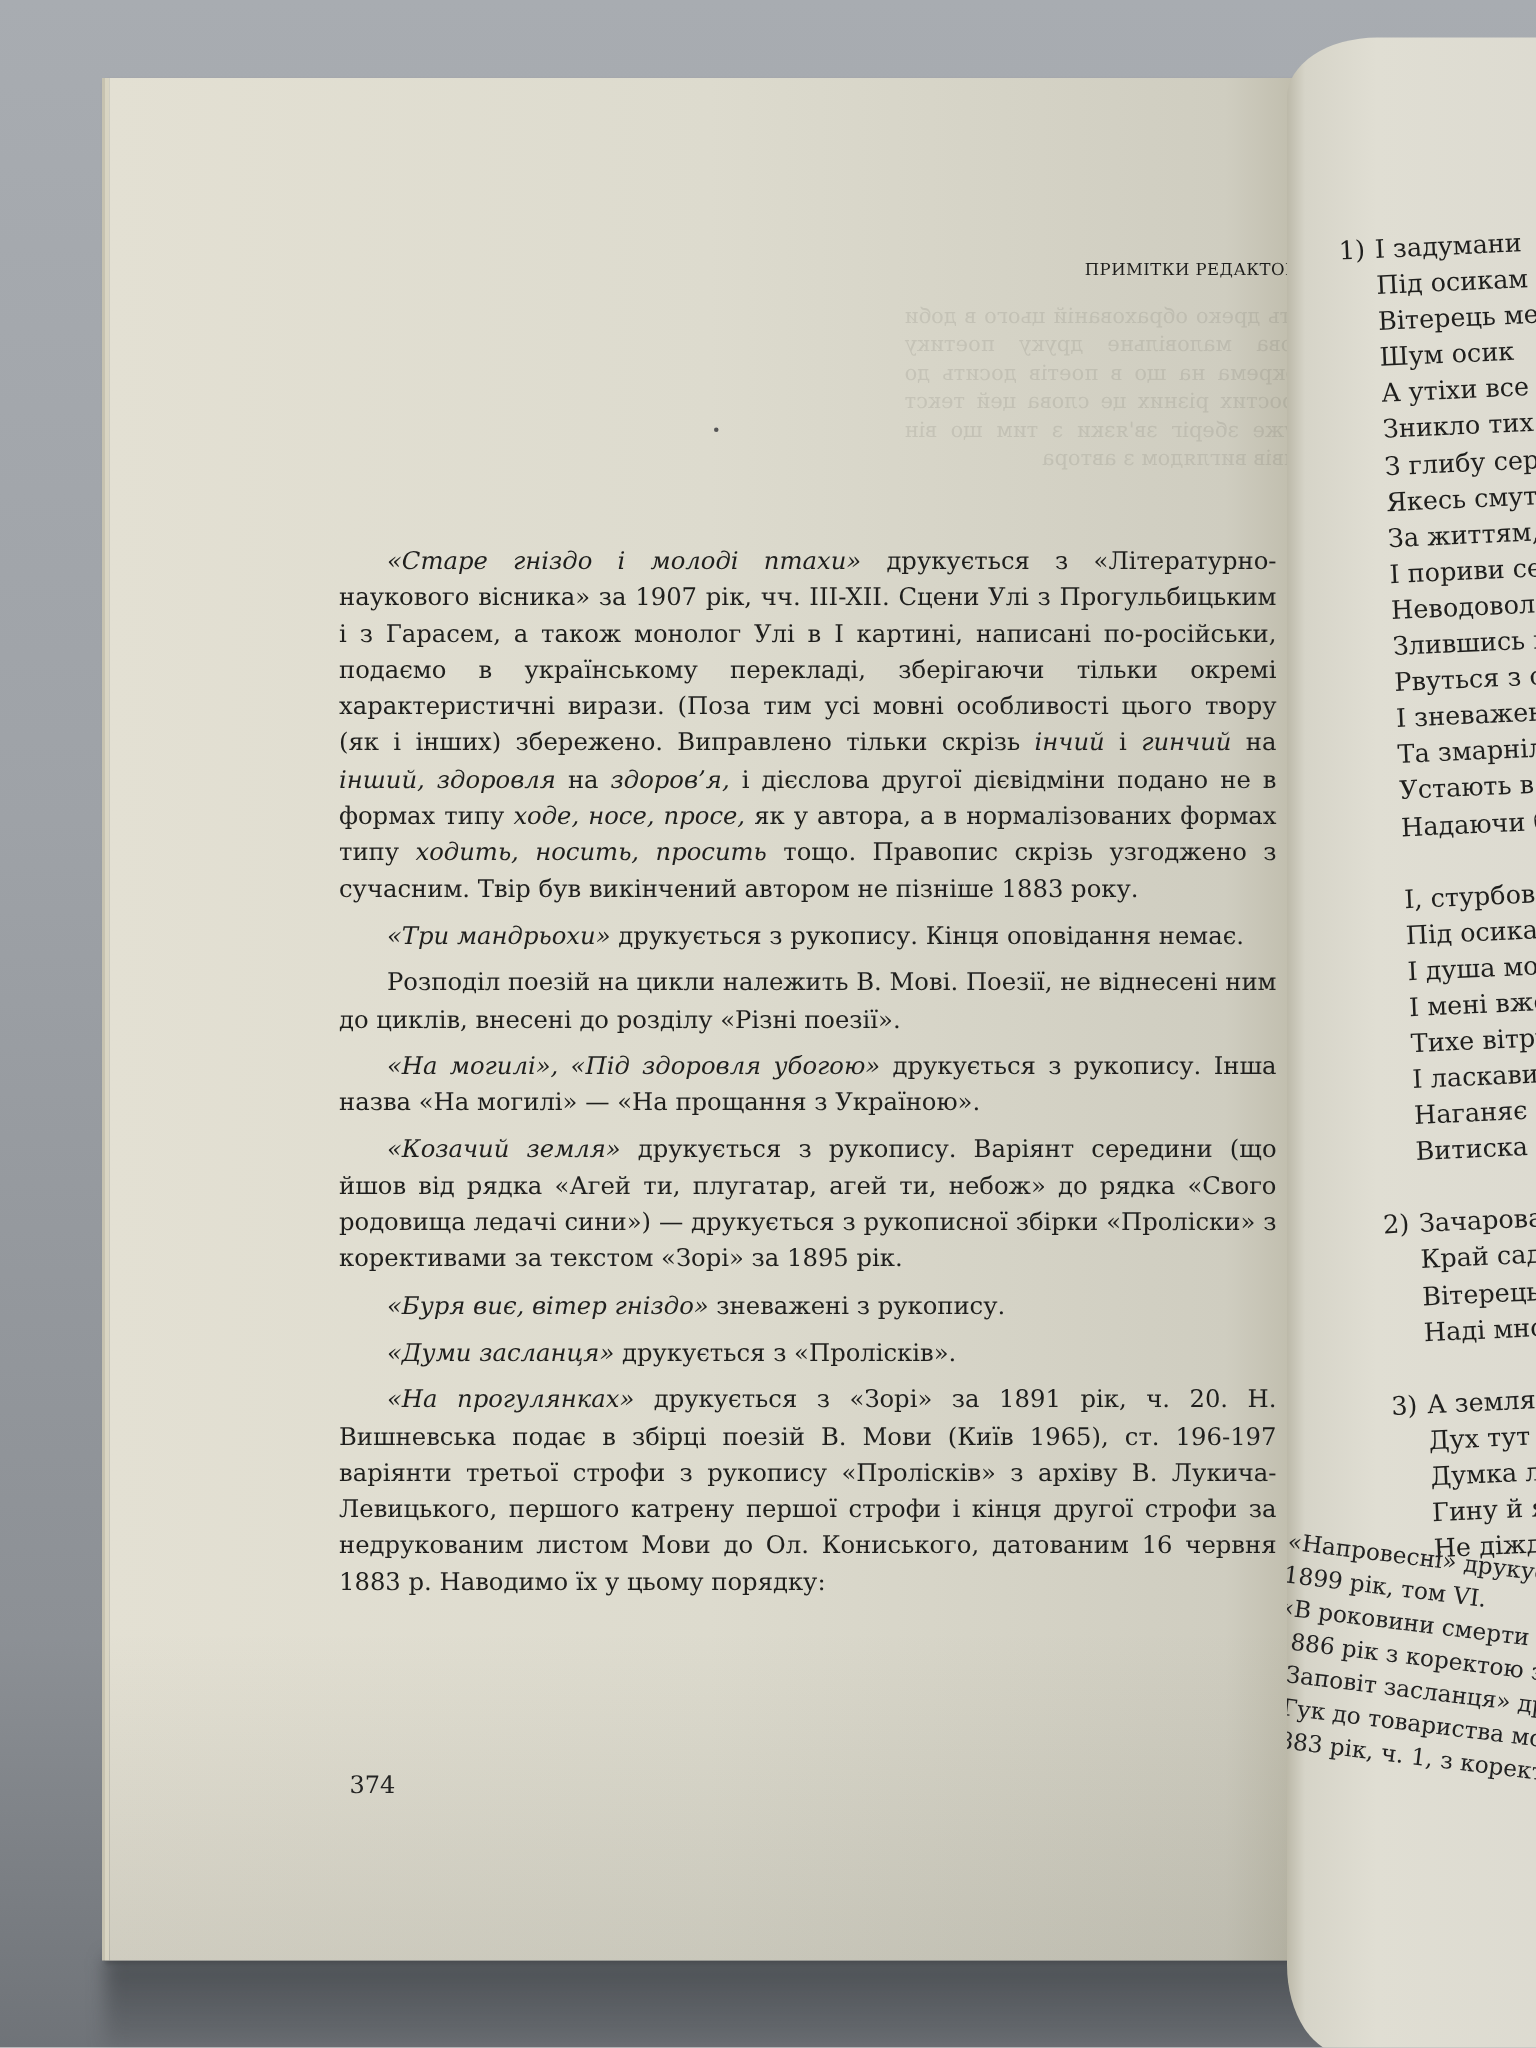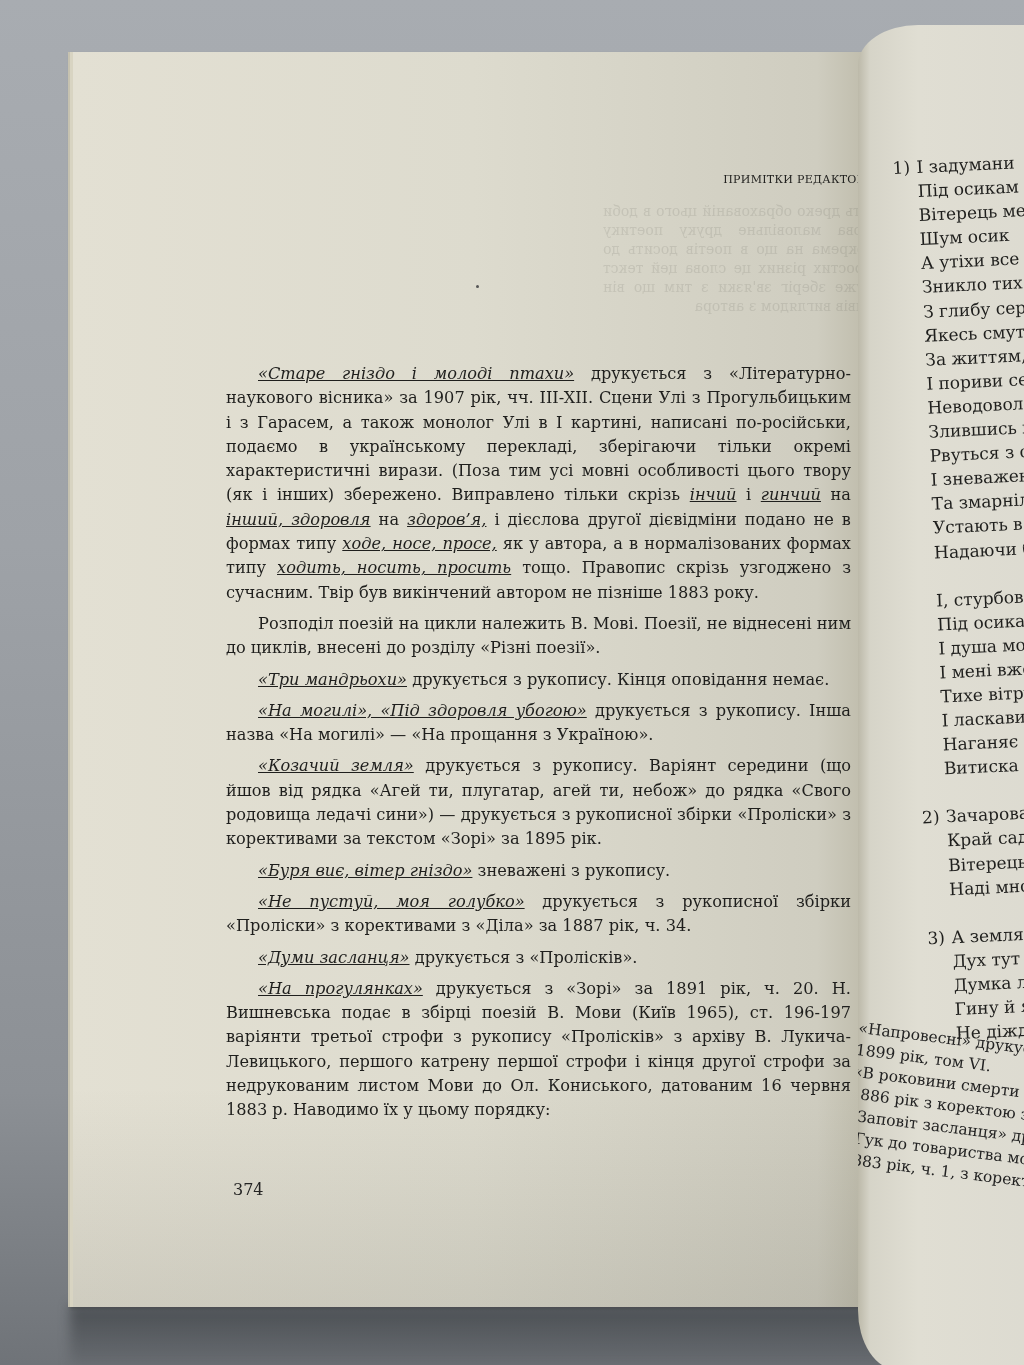--- a/index.html
+++ b/index.html
@@ -38,47 +38,46 @@
     .dot { position: absolute; left: 403px; top: 233px; width: 3px; height: 3px; background: #555; border-radius: 50%; }
     .ghost {
       position: absolute; left: 530px; top: 150px; width: 270px; color: rgba(80,80,70,0.13);
       font-size: 14px; line-height: 19px; text-align: justify; transform: scaleX(-1);
     }
     .body-text {
       position: absolute; left: 153px; top: 310px; width: 625px;
       font-size: 16.2px; line-height: 24.3px; color: #1f1f1d; text-align: justify;
     }
     .body-text p { margin: 0 0 7px 0; text-indent: 32px; }
-    .body-text i { font-style: italic; text-decoration: underline; }
+    .body-text i { font-style: italic; }
     .page-number { position: absolute; left: 160px; top: 1128px; font-size: 16px; color: #222; }
 
     .poem { position: absolute; left: 58px; top: 130px; width: 300px; font-size: 17px; line-height: 24.1px; color: #1f1f1d; transform: rotate(-2.6deg); transform-origin: left top; }
     .stanza { margin-bottom: 24px; position: relative; }
     .stanza-num { position: absolute; left: -24px; top: 0; }
     .line { white-space: nowrap; }
     .notes { position: absolute; left: 2px; top: 992px; width: 400px; font-size: 15.5px; line-height: 22px; color: #222; transform: rotate(7deg); transform-origin: left top; }
     .notes .note-line { white-space: nowrap; }
   </style>
 </head>
 <body>
 
 <div class="shadow-bottom"></div>
 
 <div class="left-page">
   <div class="ghost">ють дреко обрахованій цього в доби мова маловільне друку поетику зокрема на що в поетів досить до простих різних це слова цей текст дуже зберіг зв'язки з тим що він вивів виглядом з автора</div>
   <div class="page-title">ПРИМІТКИ РЕДАКТОРА</div>
   <div class="dot"></div>
   <div class="body-text" id="body-text">
       <p><i>«Старе гніздо і молоді птахи»</i><span> друкується з «Літературно-наукового вісника» за 1907 рік, чч. III-XII. Сцени Улі з Прогульбицьким і з Гарасем, а також монолог Улі в І картині, написані по-російськи, подаємо в українському перекладі, зберігаючи тільки окремі характеристичні вирази. (Поза тим усі мовні особливості цього твору (як і інших) збережено. Виправлено тільки скрізь </span><i>інчий</i><span> і </span><i>гинчий</i><span> на </span><i>інший, здоровля</i><span> на </span><i>здоров’я,</i><span> і дієслова другої дієвідміни подано не в формах типу </span><i>ходе, носе, просе,</i><span> як у автора, а в нормалізованих формах типу </span><i>ходить, носить, просить</i><span> тощо. Правопис скрізь узгоджено з сучасним. Твір був викінчений автором не пізніше 1883 року.</span></p>
+      <p><i>«Три мандрьохи»</i><span> друкується з рукопису. Кінця оповідання немає.</span></p>
       <p><span>Розподіл поезій на цикли належить В. Мові. Поезії, не віднесені ним до циклів, внесені до розділу «Різні поезії».</span></p>
-      <p><i>«Три мандрьохи»</i><span> друкується з рукопису. Кінця оповідання немає.</span></p>
       <p><i>«На могилі», «Під здоровля убогою»</i><span> друкується з рукопису. Інша назва «На могилі» — «На прощання з Україною».</span></p>
       <p><i>«Козачий земля»</i><span> друкується з рукопису. Варіянт середини (що йшов від рядка «Агей ти, плугатар, агей ти, небож» до рядка «Свого родовища ледачі сини») — друкується з рукописної збірки «Проліски» з корективами за текстом «Зорі» за 1895 рік.</span></p>
       <p><i>«Буря виє, вітер гніздо»</i><span> зневажені з рукопису.</span></p>
-      <p><i>«Не пустуй, моя голубко»</i><span> друкується з рукописної збірки «Проліски» з корективами з «Діла» за 1887 рік, ч. 34.</span></p>
       <p><i>«Думи засланця»</i><span> друкується з «Пролісків».</span></p>
       <p><i>«На прогулянках»</i><span> друкується з «Зорі» за 1891 рік, ч. 20. Н. Вишневська подає в збірці поезій В. Мови (Київ 1965), ст. 196-197 варіянти третьої строфи з рукопису «Пролісків» з архіву В. Лукича-Левицького, першого катрену першої строфи і кінця другої строфи за недрукованим листом Мови до Ол. Кониського, датованим 16 червня 1883 р. Наводимо їх у цьому порядку:</span></p>
     </div>
   <div class="page-number">374</div>
 </div>
 
 <div class="right-page">
   <div class="poem" id="poem">
       <div class="stanza">
         <span class="stanza-num">1)</span>

